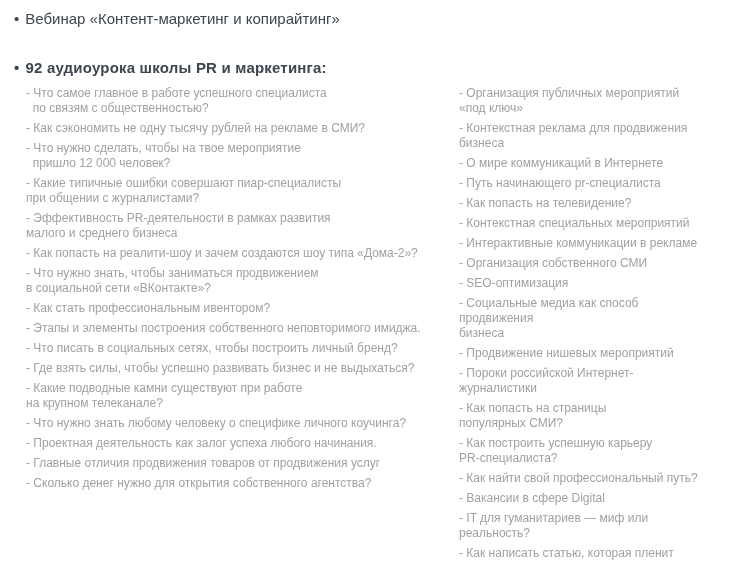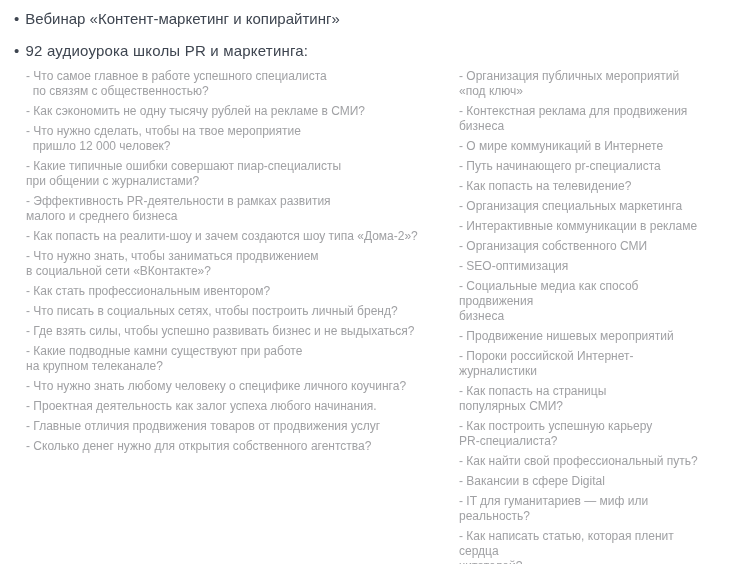--- a/index.html
+++ b/index.html
@@ -24,22 +24,22 @@
     color:var(--header-color);
     font-size:15px;
     line-height:18px;
     white-space:nowrap;
   }
   .header .bullet{
     display:inline-block;
     margin-right:6px;
   }
   .header.bold{
-    font-weight:normal;
-    margin-top:14px;
+    font-weight:bold;
+    margin-top:31px;
     letter-spacing:0.2px;
   }
   .columns{
     display:flex;
     margin-top:9px;
     align-items:flex-start;
   }
   .col{
     box-sizing:border-box;
   }
@@ -80,38 +80,39 @@
         <div class="lesson-item">- Что нужно сделать, чтобы на твое мероприятие
   пришло 12 000 человек?</div>
         <div class="lesson-item">- Какие типичные ошибки совершают пиар-специалисты
 при общении с журналистами?</div>
         <div class="lesson-item">- Эффективность PR-деятельности в рамках развития
 малого и среднего бизнеса</div>
         <div class="lesson-item">- Как попасть на реалити-шоу и зачем создаются шоу типа «Дома-2»?</div>
         <div class="lesson-item">- Что нужно знать, чтобы заниматься продвижением
 в социальной сети «ВКонтакте»?</div>
         <div class="lesson-item">- Как стать профессиональным ивентором?</div>
+        <div class="lesson-item">- Этапы и элементы построения собственного неповторимого имиджа.</div>
         <div class="lesson-item">- Что писать в социальных сетях, чтобы построить личный бренд?</div>
         <div class="lesson-item">- Где взять силы, чтобы успешно развивать бизнес и не выдыхаться?</div>
         <div class="lesson-item">- Какие подводные камни существуют при работе
 на крупном телеканале?</div>
         <div class="lesson-item">- Что нужно знать любому человеку о специфике личного коучинга?</div>
         <div class="lesson-item">- Проектная деятельность как залог успеха любого начинания.</div>
         <div class="lesson-item">- Главные отличия продвижения товаров от продвижения услуг</div>
         <div class="lesson-item">- Сколько денег нужно для открытия собственного агентства?</div>
       </div>
     <div class="col right">
         <div class="lesson-item">- Организация публичных мероприятий
 «под ключ»</div>
         <div class="lesson-item">- Контекстная реклама для продвижения
 бизнеса</div>
         <div class="lesson-item">- О мире коммуникаций в Интернете</div>
         <div class="lesson-item">- Путь начинающего pr-специалиста</div>
         <div class="lesson-item">- Как попасть на телевидение?</div>
-        <div class="lesson-item">- Организация специальных маркетинга</div>
+        <div class="lesson-item">- Контекстная специальных мероприятий</div>
         <div class="lesson-item">- Интерактивные коммуникации в рекламе</div>
         <div class="lesson-item">- Организация собственного СМИ</div>
         <div class="lesson-item">- SEO-оптимизация</div>
         <div class="lesson-item">- Социальные медиа как способ продвижения
 бизнеса</div>
         <div class="lesson-item">- Продвижение нишевых мероприятий</div>
         <div class="lesson-item">- Пороки российской Интернет-журналистики</div>
         <div class="lesson-item">- Как попасть на страницы
 популярных СМИ?</div>
         <div class="lesson-item">- Как построить успешную карьеру

